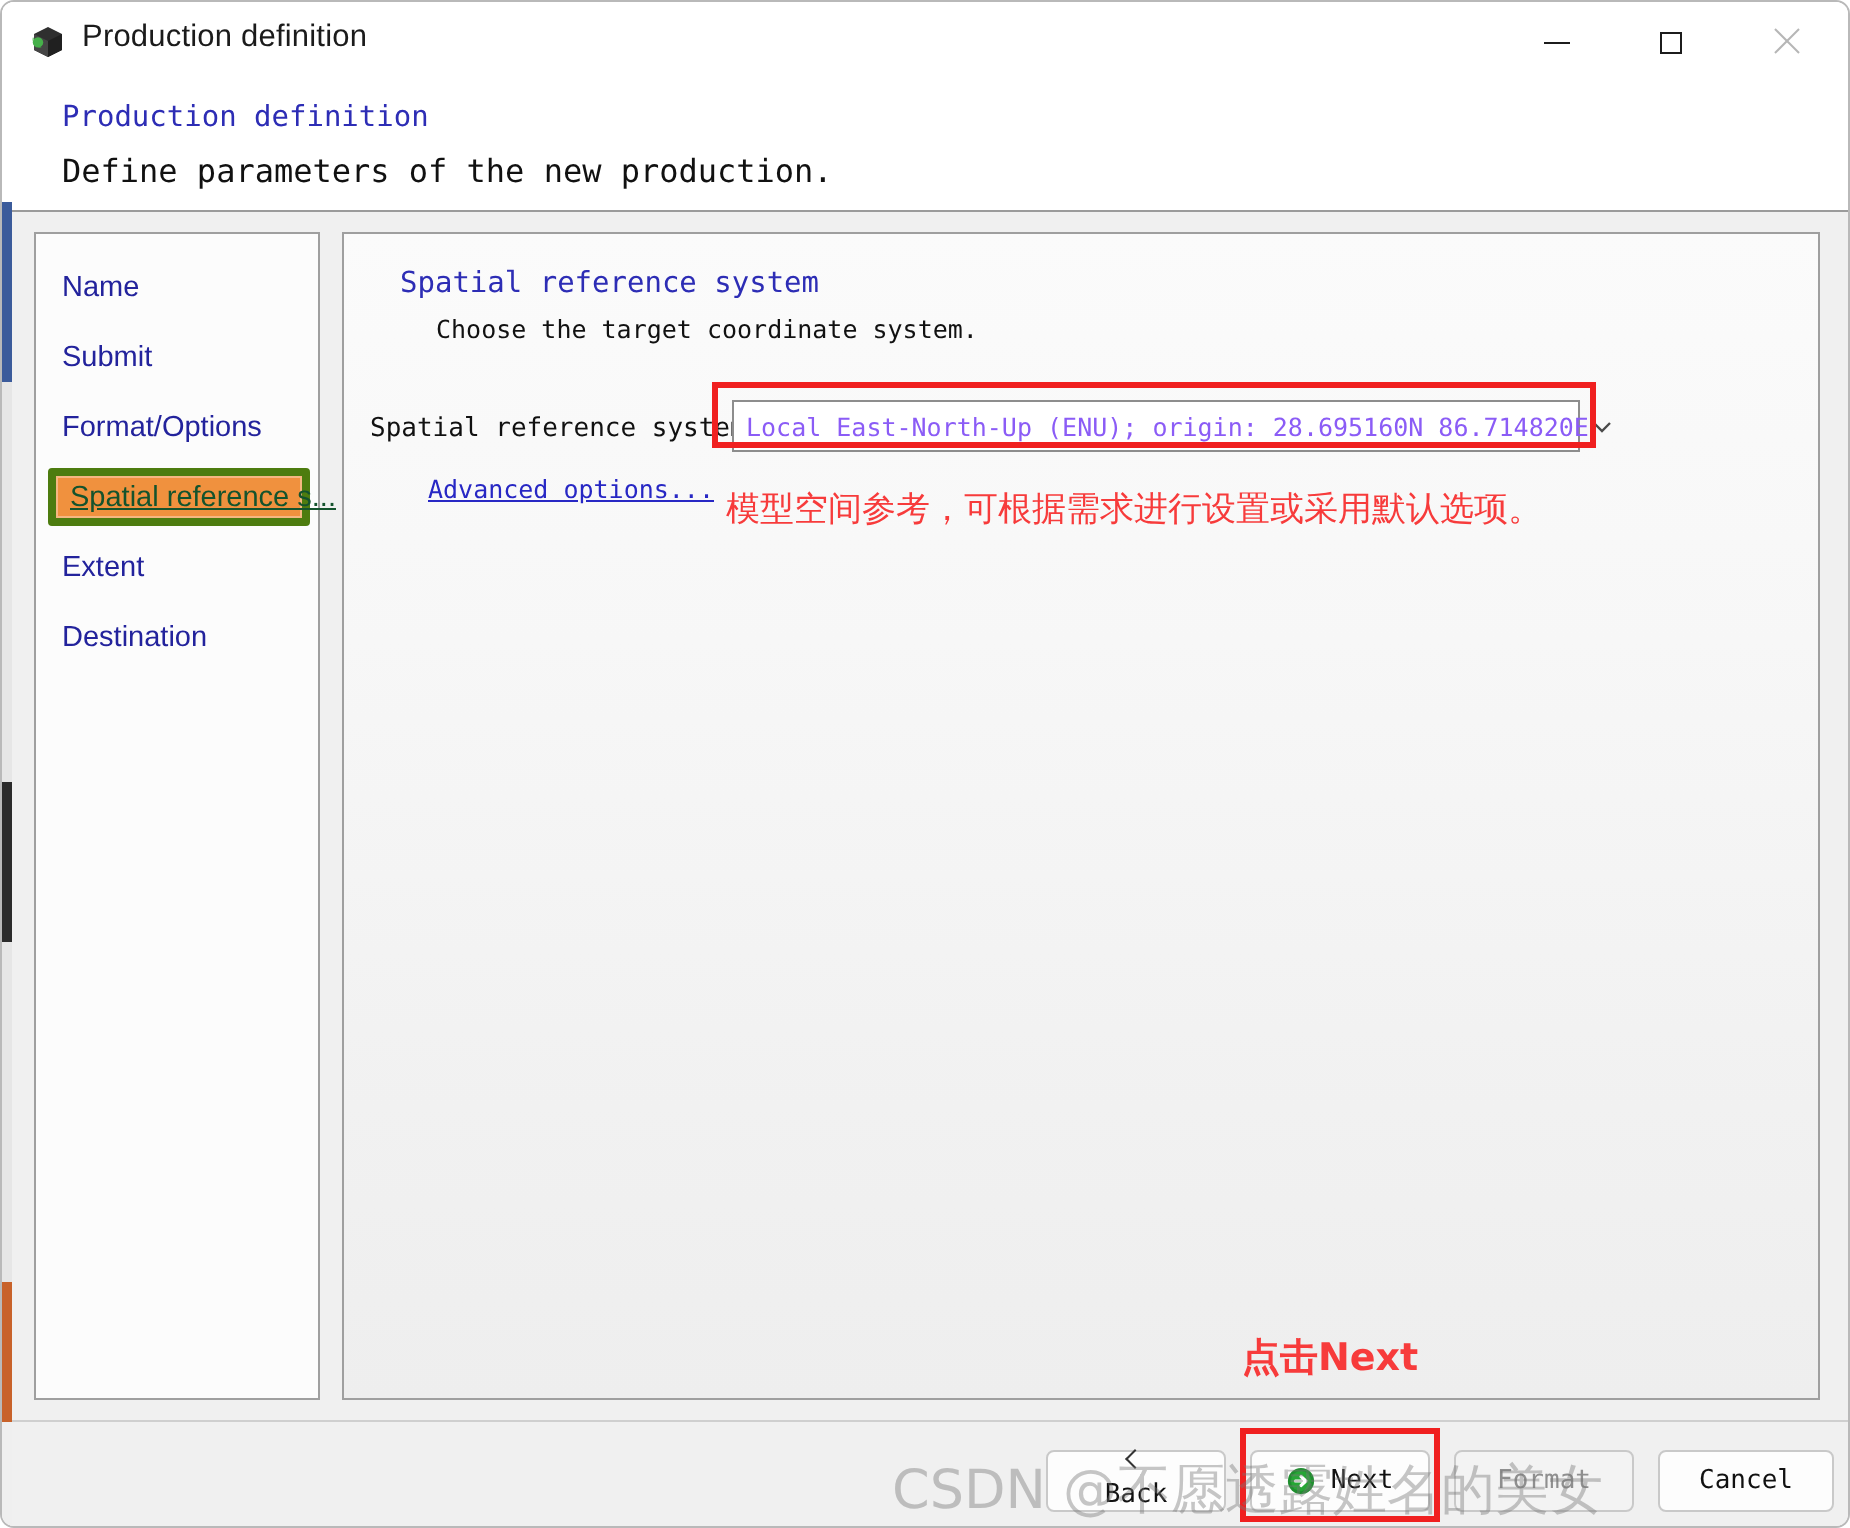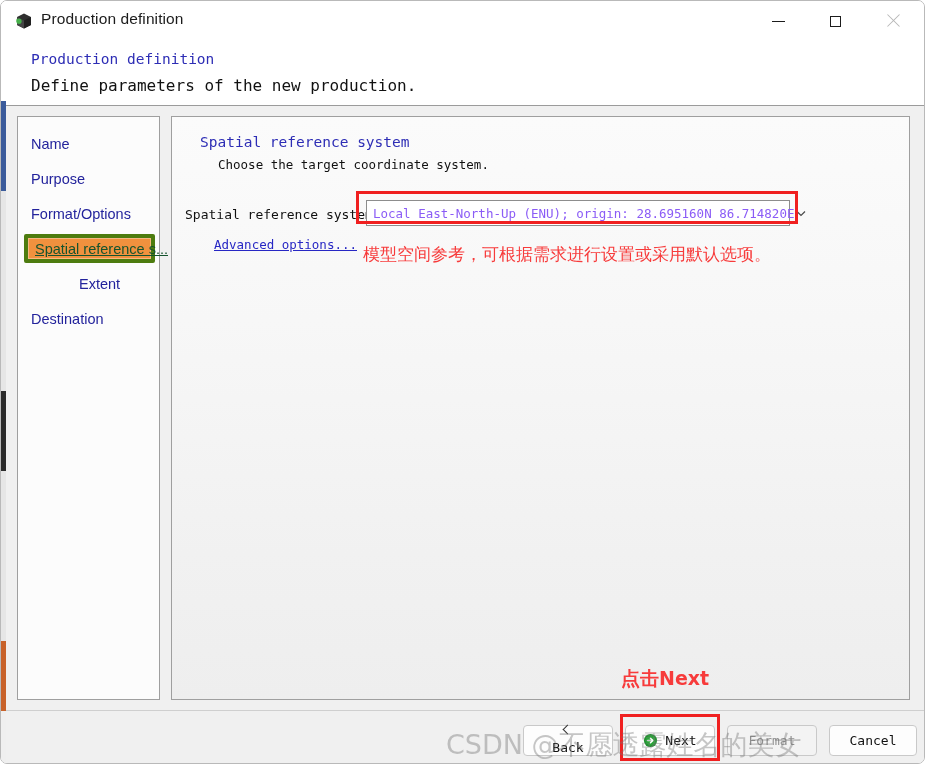--- a/index.html
+++ b/index.html
@@ -351,29 +351,29 @@
       <div class="header-sub">Define parameters of the new production.</div>
     </div>
 
     <div class="body-area">
 
       <div class="sidebar">
         <div class="nav-item" style="top:12px;">
             <span>Name</span>
           </div>
         <div class="nav-item" style="top:47px;">
-            <span>Purpose</span>
+            <span>Submit</span>
           </div>
         <div class="nav-item" style="top:82px;">
             <span>Format/Options</span>
           </div>
         <div class="nav-item selected" style="top:117px;">
             <span>Spatial reference s...</span>
           </div>
-        <div class="nav-item" style="top:152px;margin-left:48px;">
+        <div class="nav-item" style="top:152px;">
             <span>Extent</span>
           </div>
         <div class="nav-item" style="top:187px;">
             <span>Destination</span>
           </div>
       </div>
 
       <div class="content-panel">
         <div class="panel-title">Spatial reference system</div>
         <div class="panel-sub">Choose the target coordinate system.</div>

